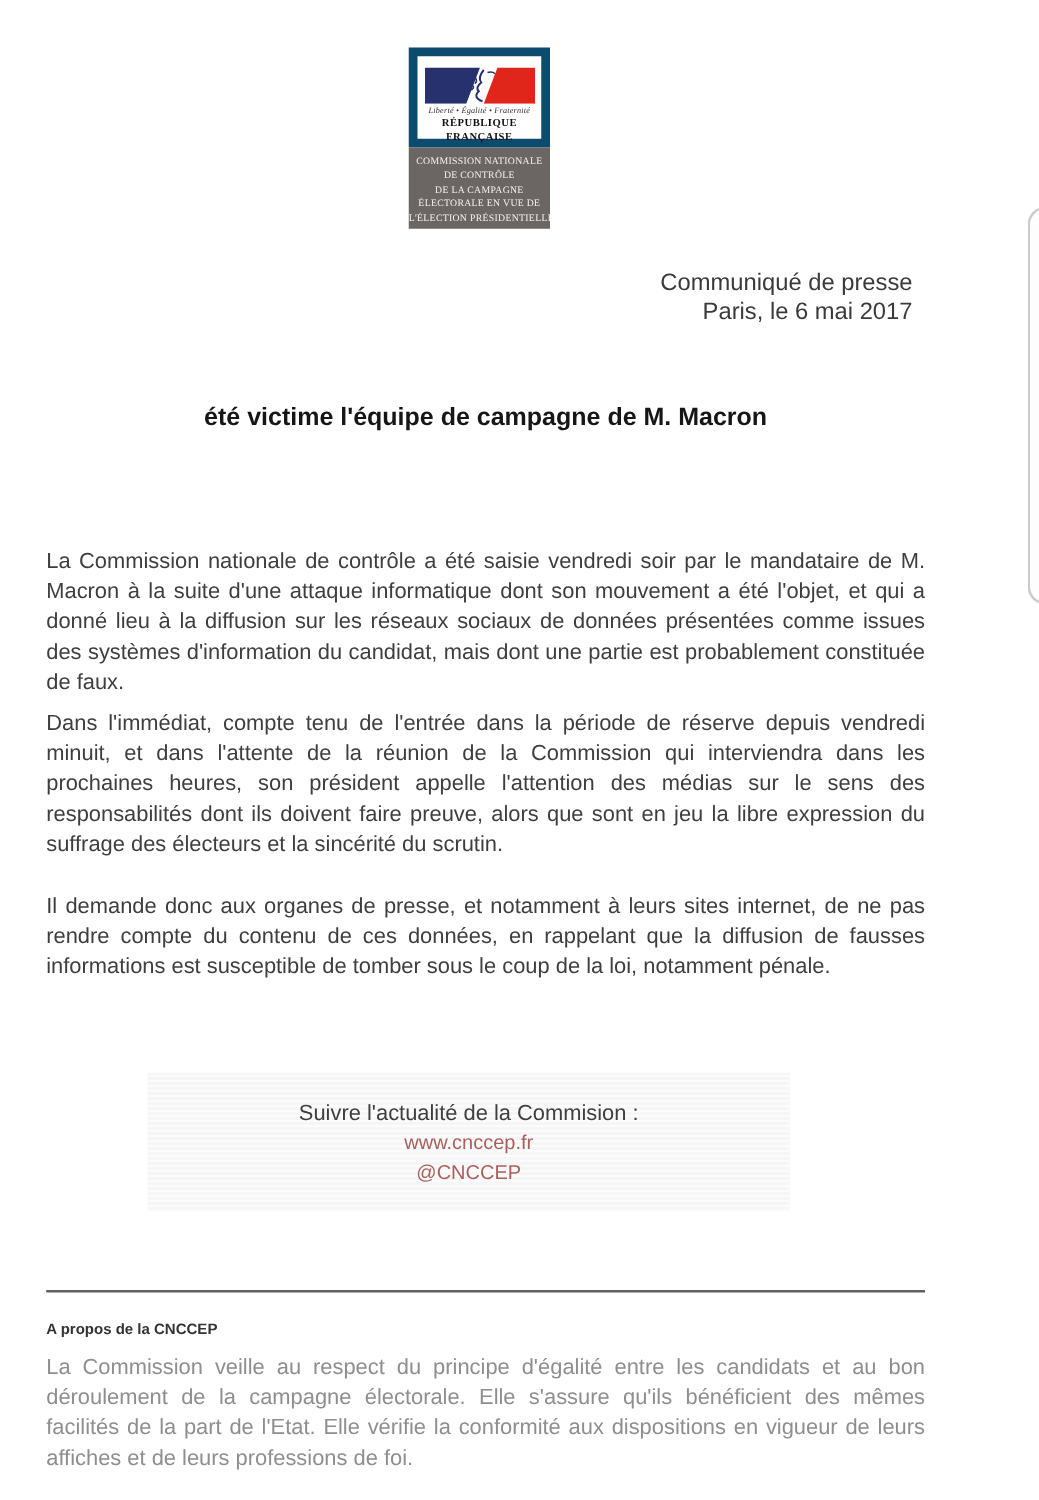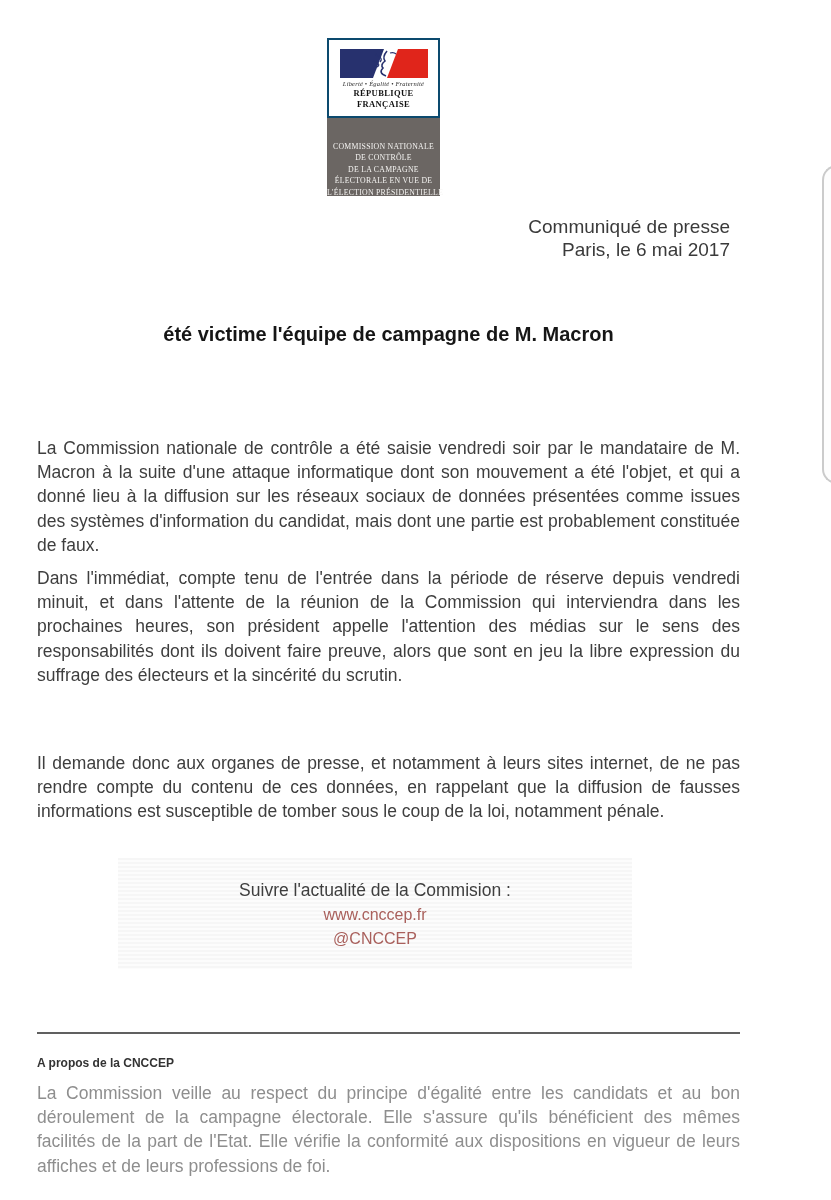--- a/index.html
+++ b/index.html
@@ -9,35 +9,35 @@
     background:#ffffff;
     overflow:hidden;
     font-family:"Liberation Sans", sans-serif;
     color:#3e3e3e;
   }
 
   
   .logo-block{position:absolute;left:327px;top:38px;width:113px;}
   .logo-top{
     box-sizing:border-box;width:113px;height:80px;
-    border:2px solid #0c4a6e;background:#fff;
+    border:7px solid #0c4a6e;background:#fff;
     text-align:center;
   }
   .flag{display:block;margin:9px auto 2px auto;}
   .motto{
     font-family:"Liberation Serif", serif;font-style:italic;
     font-size:6.5px;color:#2a2a2a;letter-spacing:0.2px;line-height:8px;
   }
   .republique{
     font-family:"Liberation Serif", serif;font-weight:bold;
     font-size:8.5px;color:#111;letter-spacing:0.4px;line-height:11px;
   }
   .logo-banner{
-    box-sizing:border-box;width:113px;height:78px;
-    padding-top:23px;
+    box-sizing:border-box;width:113px;height:65px;
+    padding-top:5px;
     text-align:center;
   }
   .banner-line{
     font-family:"Liberation Serif", serif;
     font-size:7.8px;line-height:11.4px;color:#f4f3f1;letter-spacing:0.25px;
     white-space:nowrap;
   }
 
   
   .presse{
@@ -53,21 +53,21 @@
   }
 
   
   .para{
     position:absolute;left:37px;width:703px;
     font-size:17.5px;line-height:24.2px;color:#3e3e3e;
     text-align:justify;
   }
   .para-1{top:436px;}
   .para-2{top:566px;}
-  .para-3{top:712px;margin-top:39px;}
+  .para-3{top:712px;}
 
   
   .follow-box{
     position:absolute;left:118px;top:858px;width:514px;height:111px;
     background:repeating-linear-gradient(180deg,#f6f6f6 0px,#f6f6f6 2px,#fcfcfc 2px,#fcfcfc 4px);
     display:flex;flex-direction:column;align-items:center;justify-content:center;
     text-align:center;
   }
   .follow-label{font-size:17.5px;line-height:26px;color:#3e3e3e;}
   .follow-link{font-size:16px;line-height:24px;text-decoration:none;cursor:pointer;}

